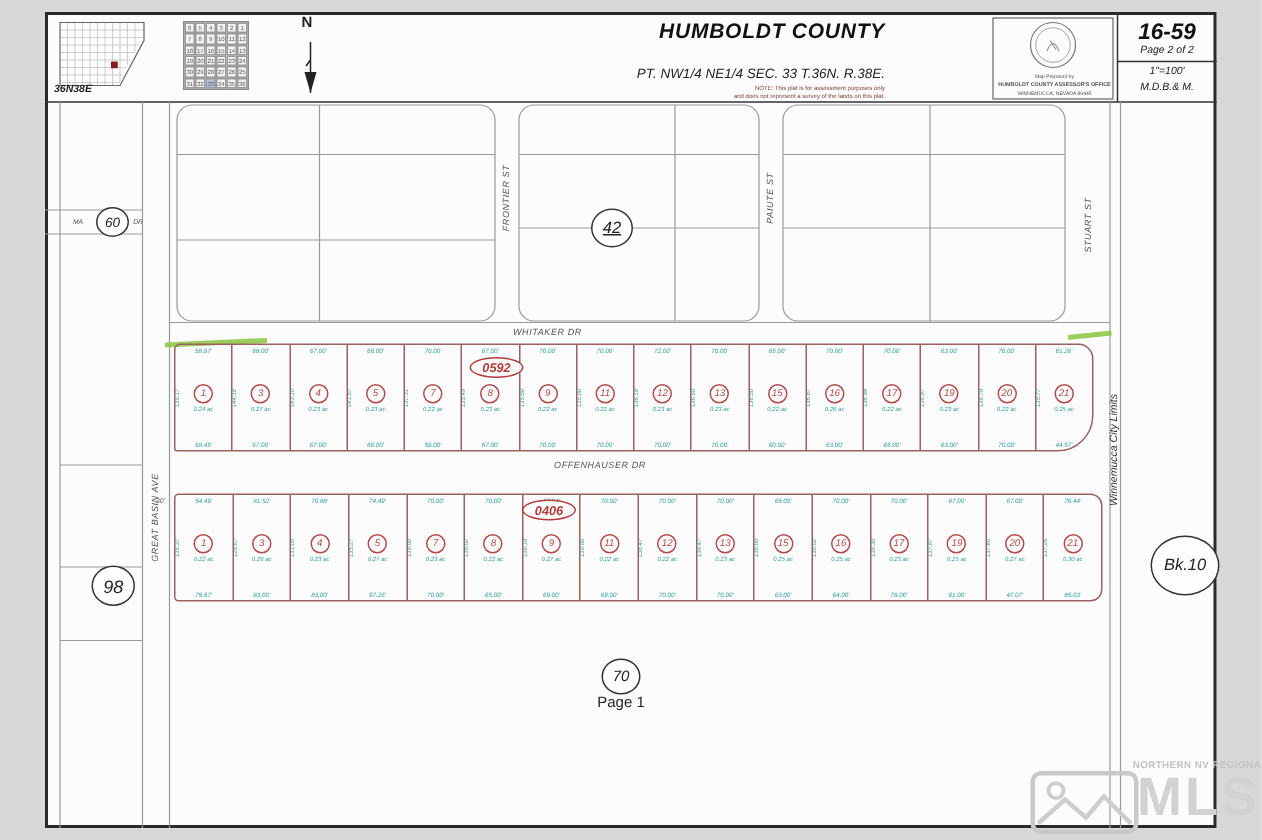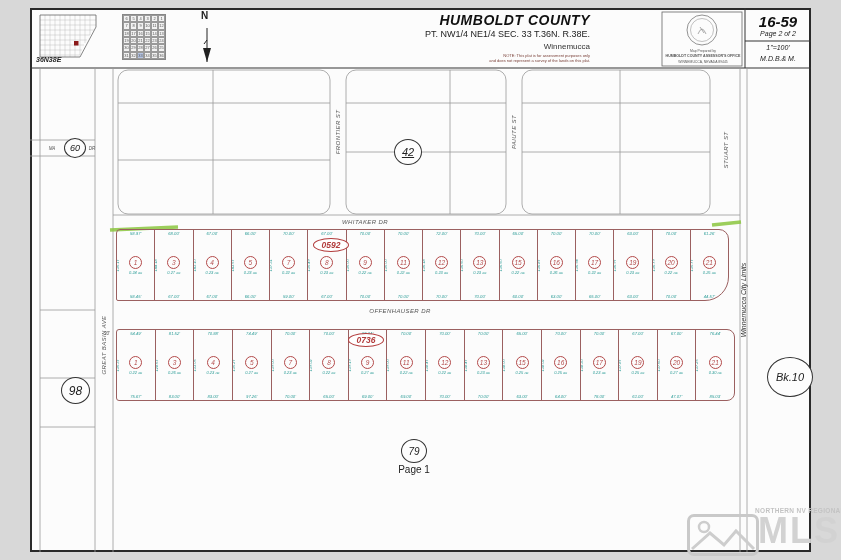--- a/index.html
+++ b/index.html
@@ -10,21 +10,21 @@
 
   
   .hdr-statemap{position:absolute;left:38px;top:13px;width:72px;height:46px;}
   .twp-label{position:absolute;left:36px;top:56px;font-size:7px;font-style:italic;font-weight:bold;color:#222;}
   .secgrid{position:absolute;left:122px;top:14px;width:42px;height:44px;display:grid;grid-template-columns:repeat(6,1fr);grid-template-rows:repeat(6,1fr);border:0.5px solid #888;background:#f2f2f2;}
   .sec{border:0.5px solid #9a9a9a;font-size:4px;color:#555;display:flex;align-items:center;justify-content:center;overflow:hidden;}
   .sec.hl{background:#b4c4e4;}
   .north-n{position:absolute;left:201px;top:10px;font-size:10px;font-weight:bold;color:#222;}
   .hdr-title{position:absolute;left:260px;top:12px;width:330px;text-align:right;}
   .t1{font-size:14px;font-weight:bold;font-style:italic;color:#111;letter-spacing:0.5px;}
-  .t2{font-size:9px;color:#222;margin-top:1px;}
+  .t2{font-size:9px;font-style:italic;color:#222;margin-top:16px;}
   .t3{font-size:8px;color:#333;margin-top:3px;}
   .t4{font-size:4px;color:#7a4038;margin-top:2px;line-height:1.3;}
   .seal-txt{position:absolute;width:110px;text-align:center;color:#555;}
   .st1{left:648px;top:49px;font-size:3.4px;}
   .st2{left:648px;top:54px;font-size:3.6px;font-weight:bold;}
   .st3{left:648px;top:60px;font-size:3.4px;}
   .mapnum{position:absolute;left:746px;top:13px;width:64px;text-align:center;font-size:15px;font-weight:bold;font-style:italic;color:#111;}
   .pagenum{position:absolute;left:746px;top:30px;width:64px;text-align:center;font-size:7px;font-style:italic;color:#222;}
   .scale{position:absolute;left:746px;top:44px;width:64px;text-align:center;font-size:7px;font-style:italic;color:#222;}
   .meridian{position:absolute;left:746px;top:55px;width:64px;text-align:center;font-size:7px;font-style:italic;color:#222;}
@@ -184,21 +184,20 @@
       <div class="sec hl">33</div>
       <div class="sec">34</div>
       <div class="sec">35</div>
       <div class="sec">36</div>
     </div>
   <div class="north-n">N</div>
 
   <div class="hdr-title">
     <div class="t1">HUMBOLDT COUNTY</div>
     <div class="t2">PT. NW1/4 NE1/4 SEC. 33 T.36N. R.38E.</div>
-    <div class="t3">Winnemucca</div>
     <div class="t4">
       <div>NOTE: This plat is for assessment purposes only</div>
       <div>and does not represent a survey of the lands on this plat.</div>
     </div>
   </div>
 
   <div class="seal-txt st1">Map Prepared by</div>
   <div class="seal-txt st2">HUMBOLDT COUNTY ASSESSOR'S OFFICE</div>
   <div class="seal-txt st3">WINNEMUCCA, NEVADA   89445</div>
 
@@ -214,21 +213,21 @@
   <div class="street" style="left:365px;top:222px;">WHITAKER DR</div>
   <div class="street" style="left:400px;top:311px;">OFFENHAUSER DR</div>
   <div class="frag" style="left:52px;top:148px;">MA</div>
   <div class="frag" style="left:92px;top:148px;">DR</div>
   <div class="citylimits">Winnemucca City Limits</div>
   <div class="ann30">30'</div>
 
   <div class="mapcirc c42">42</div>
   <div class="mapcirc c60">60</div>
   <div class="mapcirc c55">98</div>
-  <div class="mapcirc c59">79</div>
+  <div class="mapcirc c59">70</div>
   <div class="mapcirc cbk">Bk.10</div>
   <div class="page1">Page 1</div>
 
   <div class="prow row0592">
       <div class="parcel">
         <span class="dim top">58.97'</span>
         <span class="side">135.17'</span>
         <span class="lotnum">1</span>
         <span class="ac">0.24 ac</span>
         <span class="dim bot">58.45'</span>
@@ -447,21 +446,21 @@
       </div>
       <div class="parcel">
         <span class="dim top">76.44'</span>
         <span class="side">137.25'</span>
         <span class="lotnum">21</span>
         <span class="ac">0.30 ac</span>
         <span class="dim bot">85.03'</span>
       </div>
     </div>
   <div class="platoval ov0592">0592</div>
-  <div class="platoval ov0593">0736</div>
+  <div class="platoval ov0593">0406</div>
 
   <div class="wm">
     <div class="wm-pic">
       <svg width="66" height="36">
         <circle cx="14" cy="10" r="5" fill="none" stroke="#cdcdcd" stroke-width="2.5"></circle>
         <path d="M2,32 L20,16 L34,28 L46,14 L64,32" fill="none" stroke="#cdcdcd" stroke-width="3"></path>
       </svg>
     </div>
     <div class="wm-brand">NORTHERN NV REGIONAL</div>
     <div class="wm-logo">MLS</div>

